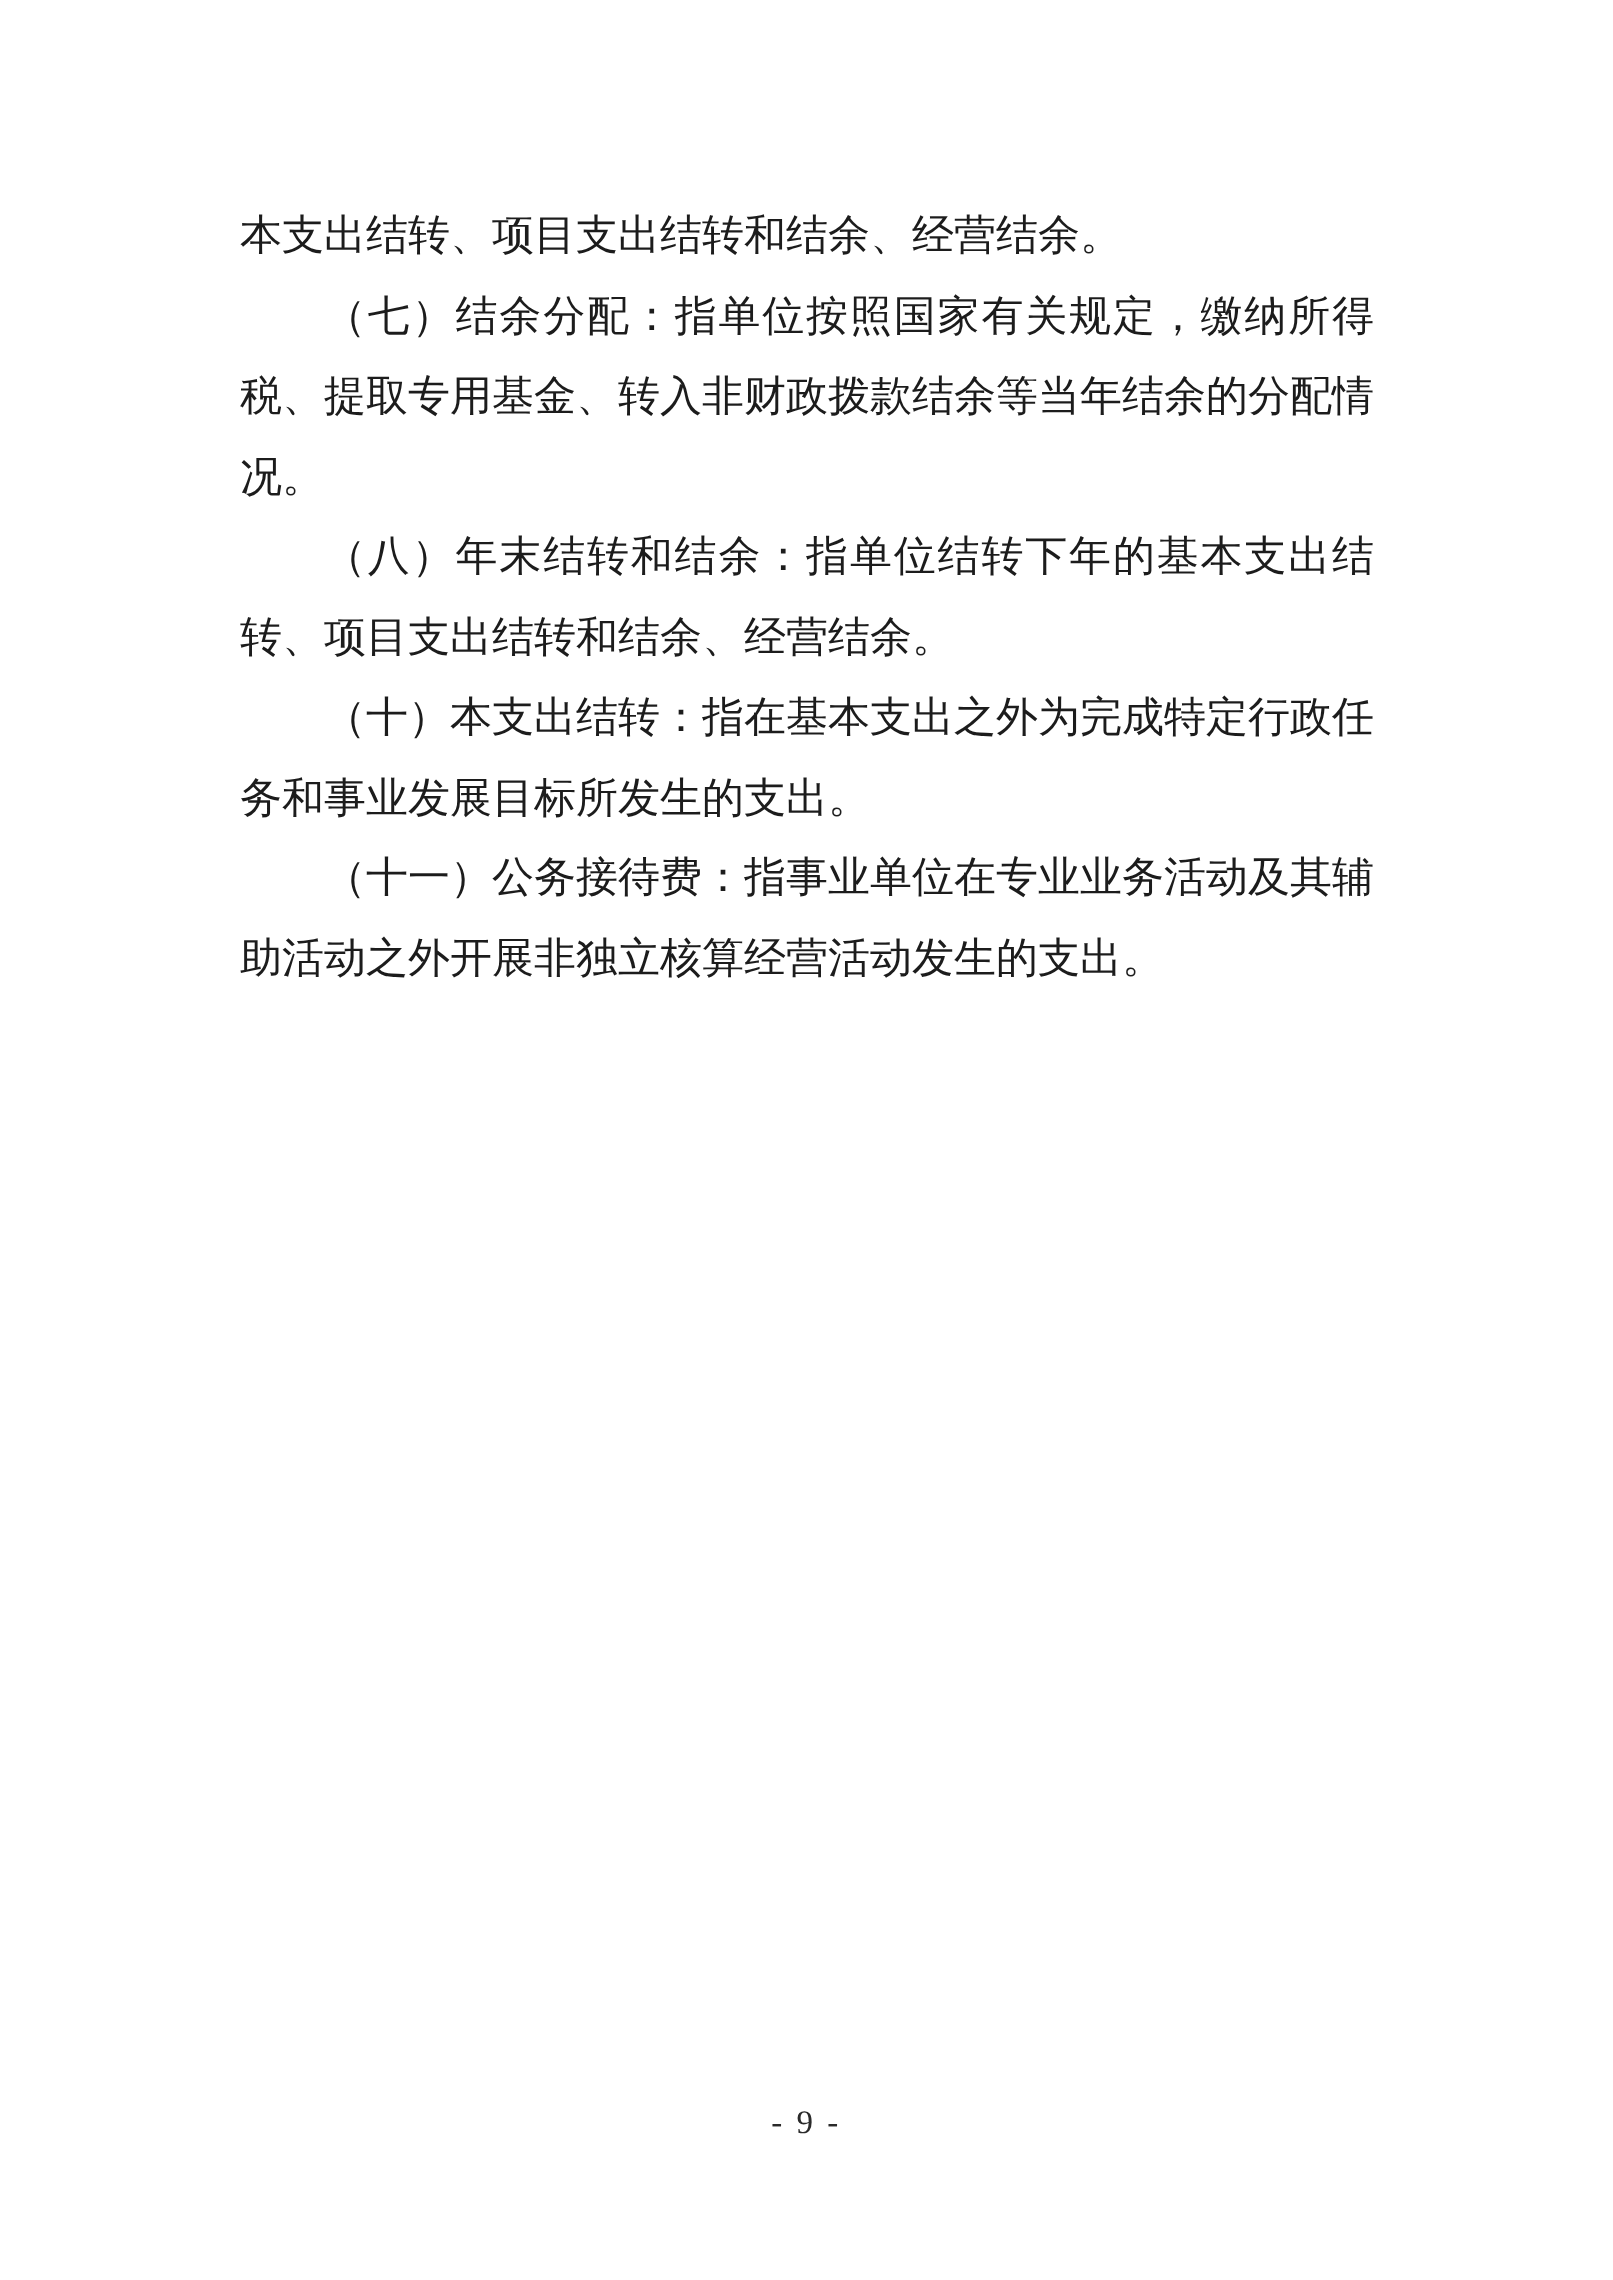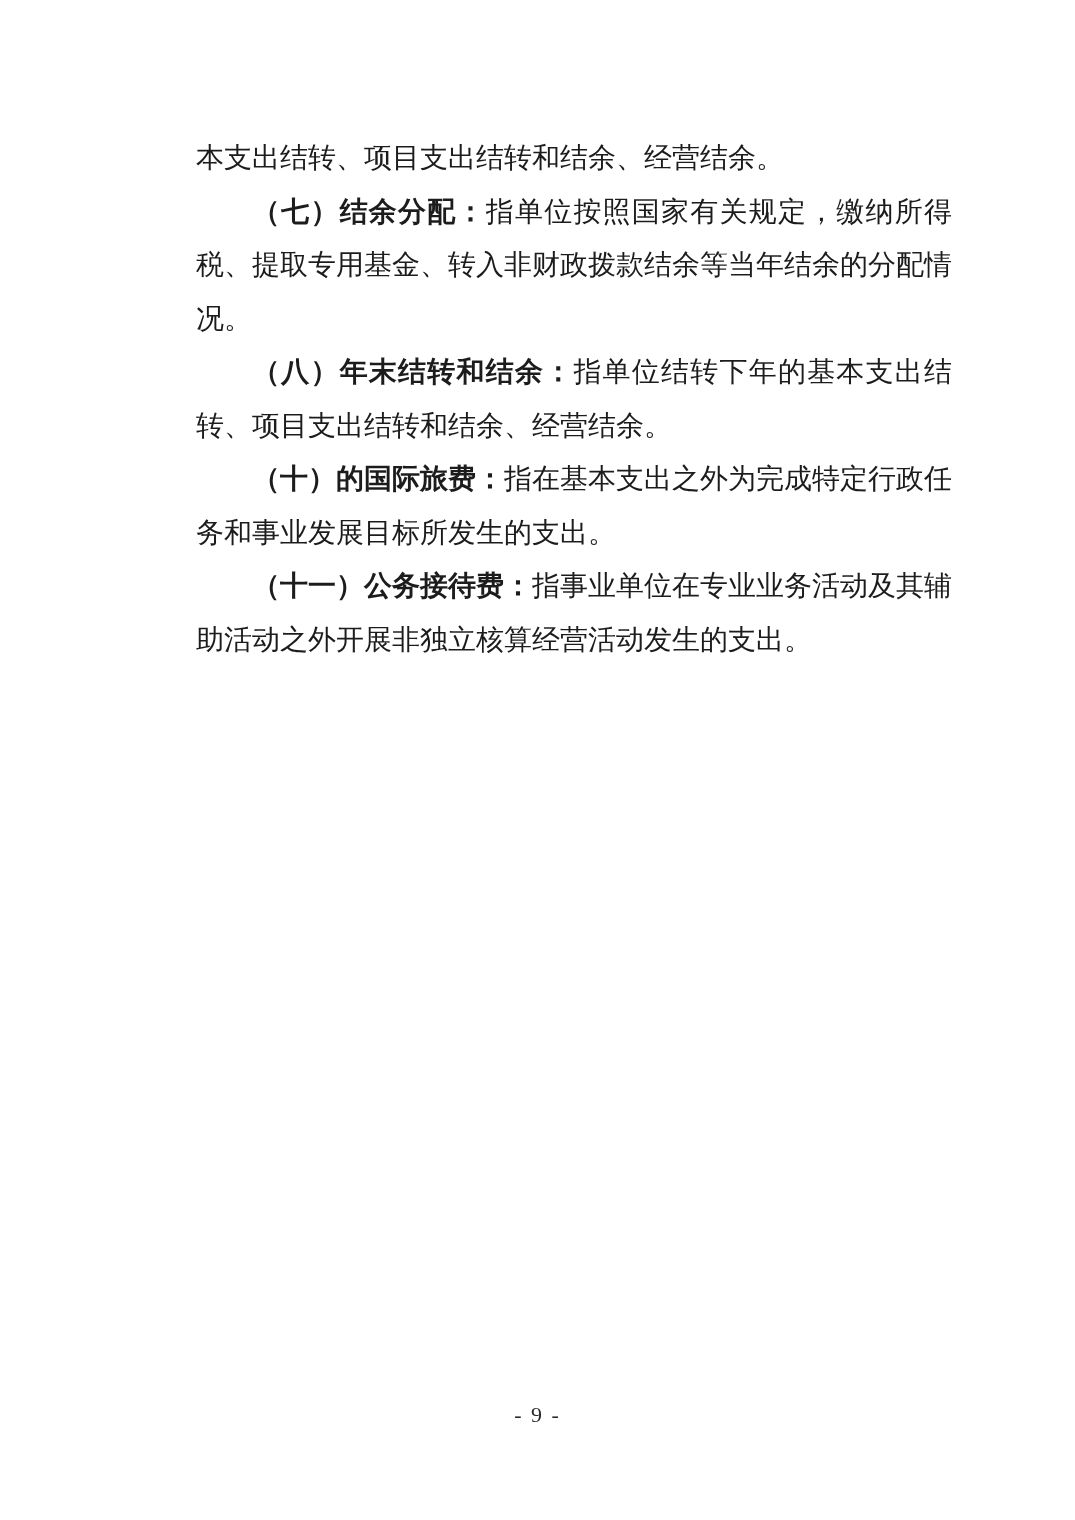--- a/index.html
+++ b/index.html
@@ -18,31 +18,30 @@
     position: absolute;
     left: 160px;
     top: 0;
     width: 756px;
     padding-top: 131px;
     color: #1c1c1c;
     font-size: 28px;
     line-height: 53.5px;
     text-align: justify;
     letter-spacing: 0;
-    margin-left: 36px;
   }
   .para {
     margin: 0;
     text-indent: 2em;
   }
   .para.no-indent {
     text-indent: 0;
   }
   .lead {
-    font-weight: bold;
+    font-weight: normal;
   }
   .page-footer {
     position: absolute;
     left: 0;
     top: 1402px;
     width: 1075px;
     text-align: center;
     font-size: 22px;
     color: #2a2a2a;
     letter-spacing: 2px;
@@ -53,20 +52,20 @@
 
 <div class="doc-content">
 
   <p class="para no-indent"><b class="lead"></b><span>本支出结转、项目支出结转和结余、经营结余。</span></p>
 
   <p class="para"><b class="lead">（七）结余分配：</b><span>指单位按照国家有关规定，缴纳所得税、提取专用基金、转入非财政拨款结余等当年结余的分配情况。</span></p>
 
   <p class="para"><b class="lead">（八）年末结转和结余：</b><span>指单位结转下年的基本支出结转、项目支出结转和结余、经营结余。</span></p>
 
 
-  <p class="para"><b class="lead">（十）的国际旅费：</b><span>指在基本支出之外为完成特定行政任务和事业发展目标所发生的支出。</span></p>
+  <p class="para"><b class="lead">（十）本支出结转：</b><span>指在基本支出之外为完成特定行政任务和事业发展目标所发生的支出。</span></p>
 
   <p class="para"><b class="lead">（十一）公务接待费：</b><span>指事业单位在专业业务活动及其辅助活动之外开展非独立核算经营活动发生的支出。</span></p>
 
 
 </div>
 
 <div class="page-footer">- 9 -</div>
 
 </body></html>

